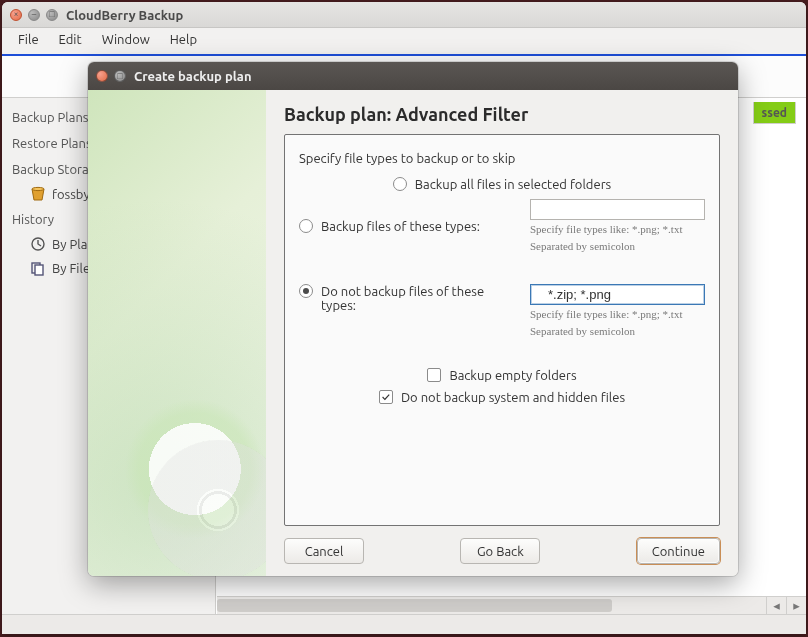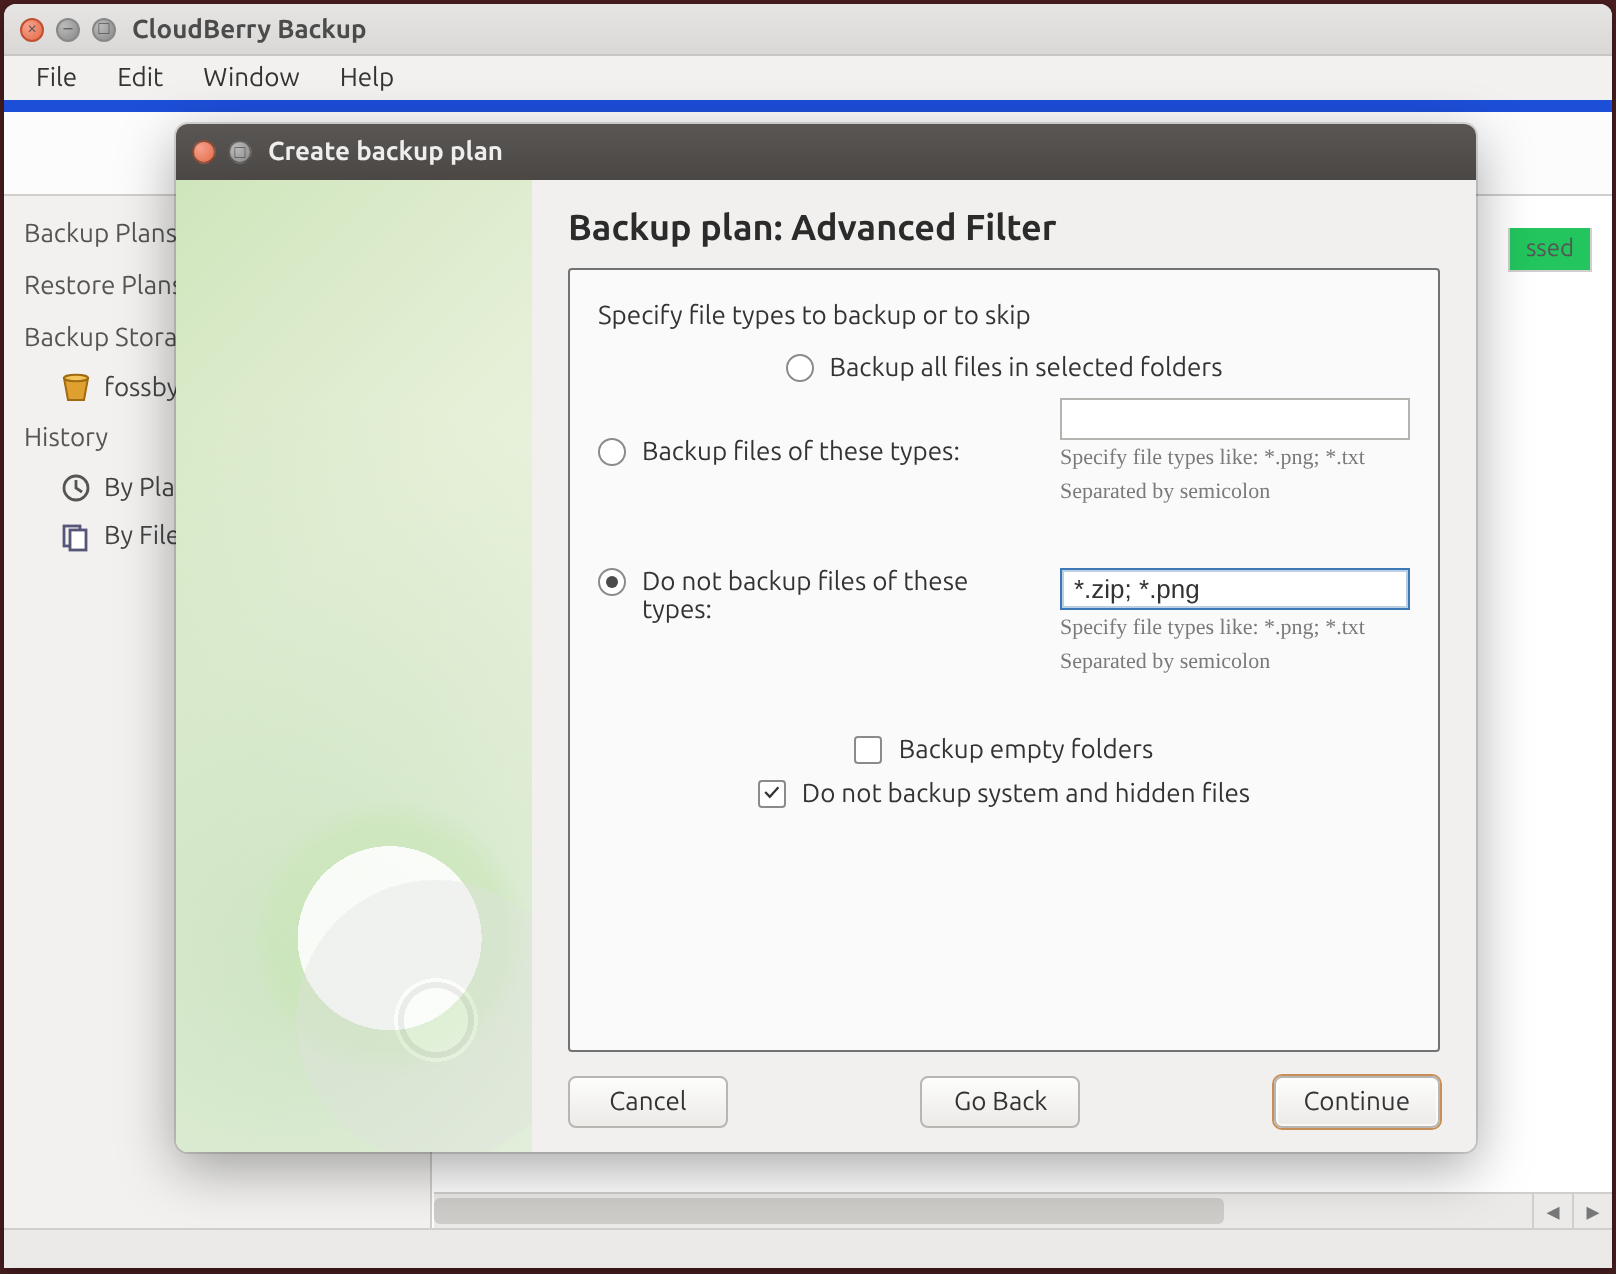--- a/index.html
+++ b/index.html
@@ -39,24 +39,24 @@
     width: 12px; height: 12px; border-radius: 50%;
     background: radial-gradient(circle at 30% 30%, #bbb, #888);
     border: 1px solid #888;
     display:flex; align-items:center; justify-content:center;
     font-size:9px; line-height:1; color:#555;
   }
   .ctl.close { background: radial-gradient(circle at 30% 30%, #f7a08d, #e26b46); border-color:#c05030;}
   .main-title { font-weight:600; color:#4b4b4b; }
   .menu-bar {
     height: 28px;
-    display:flex; align-items:flex-end;
+    display:flex; align-items:flex-start;
     padding: 0 6px;
     background:#f2f1f0;
-    border-bottom:6px solid #1d4ed8;
+    border-bottom:2px solid #1d4ed8;
   }
   .menu-bar .item { padding:4px 10px; color:#333; }
 
   .toolbar {
     height: 42px;
     background:#fcfcfc;
     border-bottom:1px solid #d0cfcd;
     display:flex; align-items:center; justify-content:center;
     gap:48px;
   }
@@ -79,25 +79,26 @@
     display:flex; align-items:center; gap:6px;
     color:#444;
   }
   .side-leaf svg { width:16px; height:16px; }
 
   .main-pane {
     flex:1; position:relative; background:#fff;
     border-left:1px solid #fff;
   }
   .col-head {
-    position:absolute; right:10px; top:16px;
+    position:absolute; right:10px; top:4px;
     height:22px; display:flex; align-items:center;
     padding:0 8px; font-size:12px; color:#555;
     border:1px solid #d0cfcd; border-top:none;
-    background:#22c55e;
+    background:#84cc16;
+    font-weight:bold;
   }
   .main-bottom-scroll {
     position:absolute; left:0; right:0; bottom:0; height:18px;
     background:#eceae8; border-top:1px solid #d0cfcd;
     display:flex;
   }
   .scroll-track { flex:1; background:#eceae8; position:relative; }
   .scroll-thumb { position:absolute; left:0; top:2px; bottom:2px; width:72%; background:#cfcdca; border-radius:3px; }
   .scroll-btn { width:20px; display:flex; align-items:center; justify-content:center; color:#777; border-left:1px solid #d0cfcd;}
 
@@ -173,21 +174,21 @@
     width:14px; height:14px; border:1px solid #8b8b8b; background:#fff;
     display:inline-flex; align-items:center; justify-content:center;
     flex-shrink:0;
   }
   .radio { border-radius:50%; }
   .radio.checked::after { content:""; width:6px; height:6px; border-radius:50%; background:#4b4b4b; }
   .check { border-radius:2px; }
   .check.checked::after { content:"✓"; font-size:11px; line-height:1; color:#333; font-weight:700; }
   .txt {
     height:24px; border:1px solid #b5b3af; background:#fff;
-    padding:2px 6px; font-size:13px; color:#333;
+    padding:2px 17px; font-size:13px; color:#333;
     flex:1; max-width:175px;
   }
   .txt.focus { border-color:#3b78b5; box-shadow: inset 0 0 0 1px rgba(59,120,181,.35); }
   .hint { font-size:11px; color:#7a7a7a; line-height:1.35; margin-left:auto; width:175px; margin-top:2px;font-family:Liberation Serif, serif;}
   .right-col { display:flex; flex-direction:column; align-items:flex-start; }
 
   .dlg-buttons {
     display:flex; gap:12px; justify-content:space-between;
     padding-top:12px;
   }

